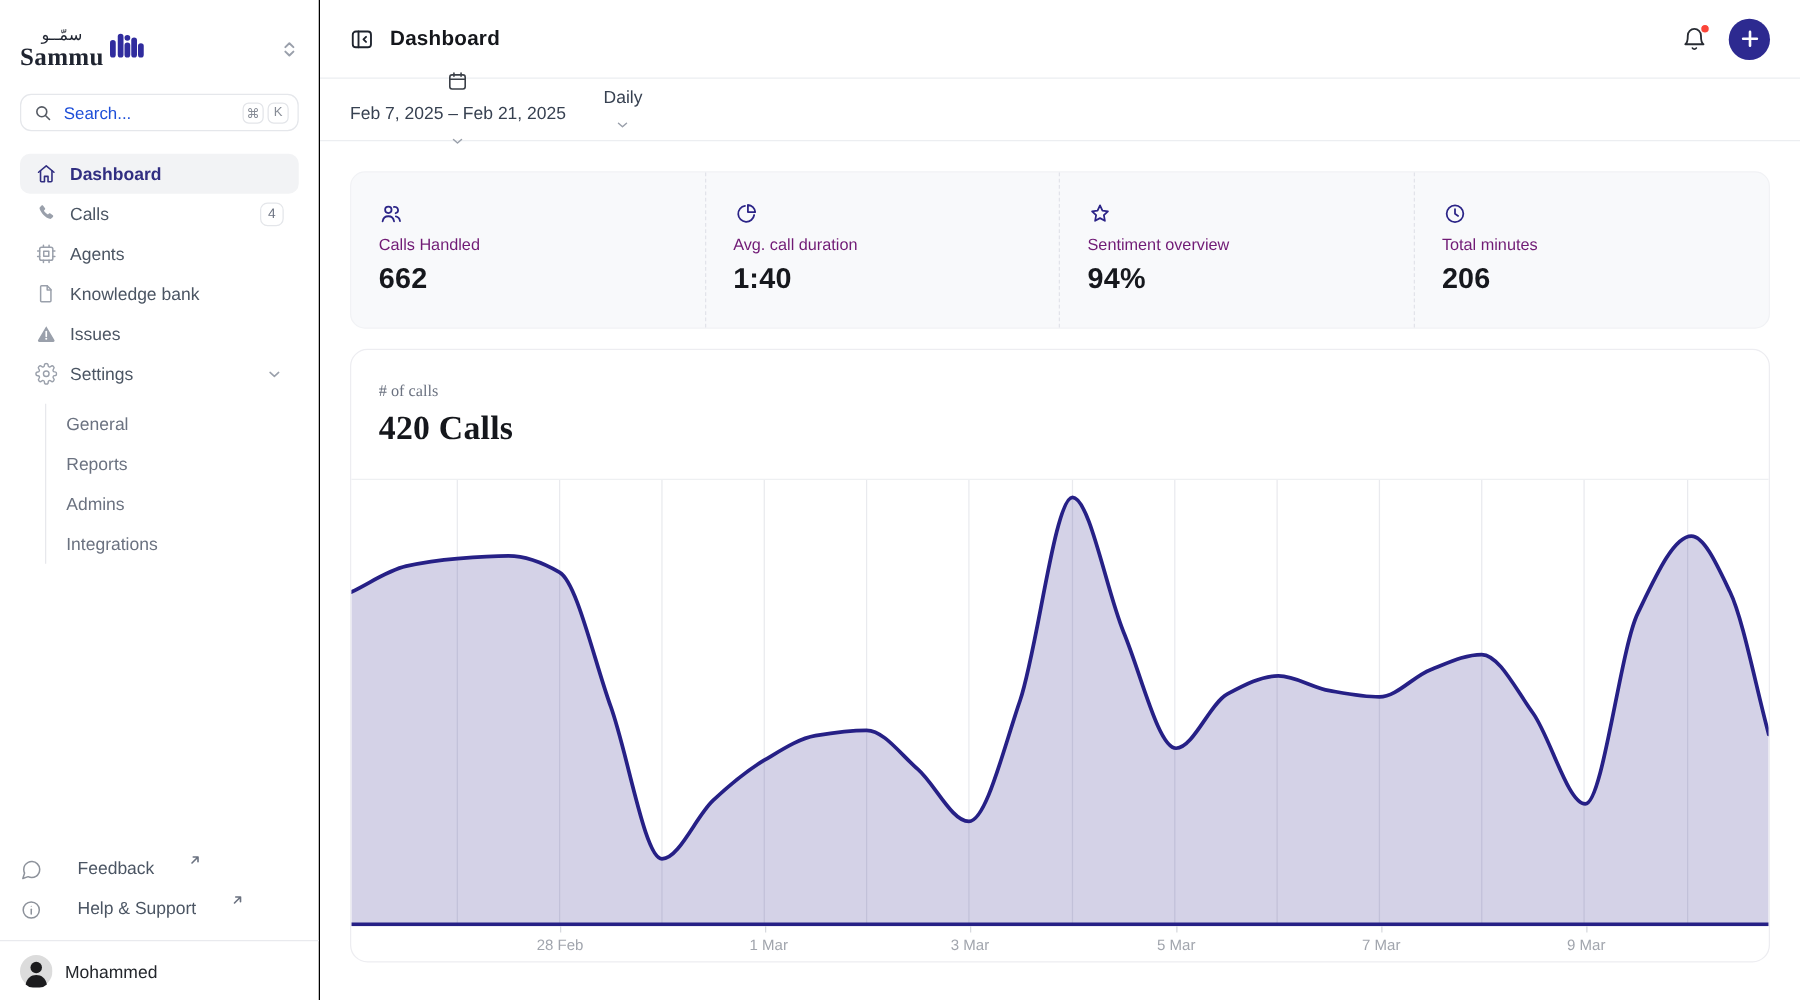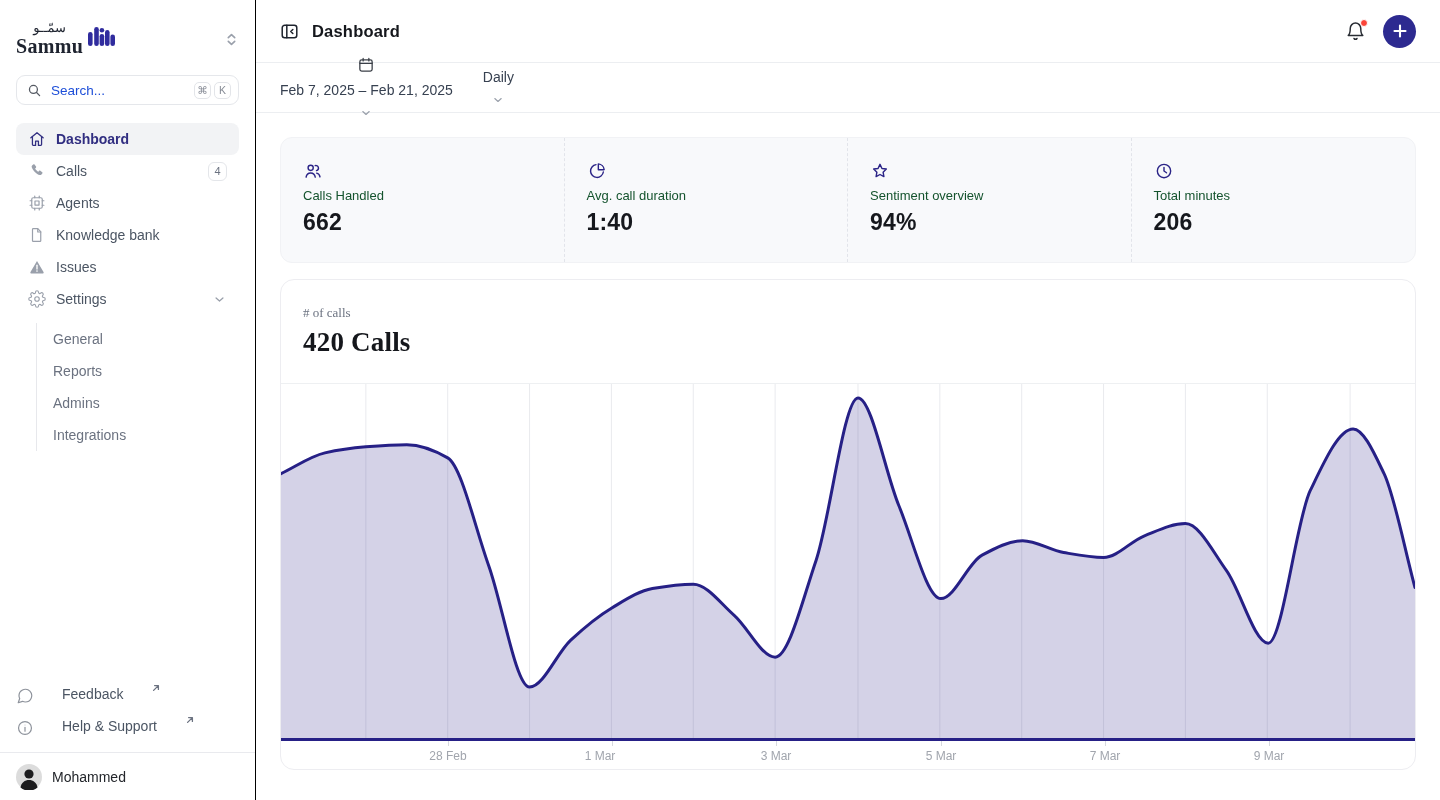--- a/index.html
+++ b/index.html
@@ -68,21 +68,21 @@
   .chip .cicon { color:#3a3f47; display:flex; }
   .chip-text { font-size:14px; font-weight:500; color:#374151; }
   .chip .chevs { color:#9aa0ab; display:flex; }
 
   .content { padding:24px; }
   .stats { height:126px; background:#f8f9fb; border:1px solid #f1f2f5; border-radius:12px;
     display:grid; grid-template-columns:repeat(4,1fr); }
   .stat { padding:23px 22px; border-right:1px dashed #e2e4ea; }
   .stat:last-child { border-right:none; }
   .stat-icon { display:flex; color:#2b2487; margin-bottom:7px; }
-  .stat-label { font-size:13px; color:#14532d; margin-bottom:6px; }
+  .stat-label { font-size:13px; color:#701a75; margin-bottom:6px; }
   .stat-value { font-size:23px; font-weight:700; color:#16181d; letter-spacing:.2px; }
 
   .chart-card { margin-top:16px; border:1px solid #ededf1; border-radius:14px; background:#fff; overflow:hidden; }
   .chart-head { padding:25px 22px 0; height:103px;font-family:Liberation Serif, serif; }
   .chart-sub { font-size:13px; color:#6b7280; margin-bottom:6px; }
   .chart-title { font-size:27px; font-weight:700; color:#15171c; letter-spacing:.2px; }
   .plot { position:relative; height:358px; border-top:1px solid #eef0f2; }
   .plot svg { position:absolute; inset:0; width:100%; height:100%; display:block; }
   .x-axis { position:relative; height:28px; }
   .x-tick { position:absolute; top:0; width:1px; height:5px; background:#d7d9de; }
@@ -370,21 +370,21 @@
             <line x1="1071" y1="0" x2="1071" y2="358" stroke="#e9eaee" stroke-width="1"></line>
             <path d="M 0 89.9 C 14.7 82.9, 29.3 72.4, 44 69.1 C 57.7 66.0, 71.3 64.1, 85 63.0 C 98.7 61.9, 112.3 60.9, 126 60.9 C 139.7 60.9, 153.3 66.2, 167 74.1 C 180.7 82.0, 194.3 143.7, 208 181.9 C 221.7 220.0, 235.3 303.9, 249 303.9 C 262.7 303.9, 276.3 269.8, 290 257.0 C 303.7 244.3, 317.3 233.0, 331 224.8 C 344.7 216.7, 358.3 207.5, 372 205.1 C 385.7 202.8, 399.3 200.8, 413 200.8 C 426.7 200.8, 440.3 220.1, 454 232.0 C 467.7 243.9, 481.3 273.9, 495 273.9 C 508.7 273.9, 522.3 217.0, 536 176.9 C 550.0 135.7, 564.0 14.0, 578 14.0 C 591.7 14.0, 605.3 89.2, 619 122.1 C 633.0 155.8, 647.0 215.2, 661 215.2 C 674.7 215.2, 688.3 179.1, 702 171.8 C 715.7 164.5, 729.3 157.2, 743 157.2 C 756.7 157.2, 770.3 166.6, 784 169.0 C 797.3 171.3, 810.7 174.0, 824 174.0 C 837.7 174.0, 851.3 157.4, 865 152.2 C 878.7 146.9, 892.3 140.0, 906 140.0 C 919.7 140.0, 933.3 168.0, 947 186.9 C 961.0 206.2, 975.0 259.9, 989 259.9 C 1003.0 259.9, 1017.0 136.0, 1031 107.0 C 1045.3 77.4, 1059.7 45.1, 1074 45.1 C 1084.3 45.1, 1094.7 68.4, 1105 89.9 C 1115.3 111.3, 1125.7 166.0, 1136 204.1 L 1136 358 L 0 358 Z" fill="rgba(38,32,134,0.20)" stroke="none"></path>
             <path d="M 0 89.9 C 14.7 82.9, 29.3 72.4, 44 69.1 C 57.7 66.0, 71.3 64.1, 85 63.0 C 98.7 61.9, 112.3 60.9, 126 60.9 C 139.7 60.9, 153.3 66.2, 167 74.1 C 180.7 82.0, 194.3 143.7, 208 181.9 C 221.7 220.0, 235.3 303.9, 249 303.9 C 262.7 303.9, 276.3 269.8, 290 257.0 C 303.7 244.3, 317.3 233.0, 331 224.8 C 344.7 216.7, 358.3 207.5, 372 205.1 C 385.7 202.8, 399.3 200.8, 413 200.8 C 426.7 200.8, 440.3 220.1, 454 232.0 C 467.7 243.9, 481.3 273.9, 495 273.9 C 508.7 273.9, 522.3 217.0, 536 176.9 C 550.0 135.7, 564.0 14.0, 578 14.0 C 591.7 14.0, 605.3 89.2, 619 122.1 C 633.0 155.8, 647.0 215.2, 661 215.2 C 674.7 215.2, 688.3 179.1, 702 171.8 C 715.7 164.5, 729.3 157.2, 743 157.2 C 756.7 157.2, 770.3 166.6, 784 169.0 C 797.3 171.3, 810.7 174.0, 824 174.0 C 837.7 174.0, 851.3 157.4, 865 152.2 C 878.7 146.9, 892.3 140.0, 906 140.0 C 919.7 140.0, 933.3 168.0, 947 186.9 C 961.0 206.2, 975.0 259.9, 989 259.9 C 1003.0 259.9, 1017.0 136.0, 1031 107.0 C 1045.3 77.4, 1059.7 45.1, 1074 45.1 C 1084.3 45.1, 1094.7 68.4, 1105 89.9 C 1115.3 111.3, 1125.7 166.0, 1136 204.1" fill="none" stroke="#262086" stroke-width="3" stroke-linejoin="round" stroke-linecap="round"></path>
             <line x1="0" y1="356.5" x2="1136" y2="356.5" stroke="#262086" stroke-width="3"></line>
           </svg>
       </div>
       <div class="x-axis">
           <span class="x-tick" style="left:167px"></span>
      <span class="x-label" style="left:167px">28 Feb</span>
           <span class="x-tick" style="left:331px"></span>
-     <span class="x-label" style="left:319px">1 Mar</span>
+     <span class="x-label" style="left:334px">1 Mar</span>
           <span class="x-tick" style="left:495px"></span>
      <span class="x-label" style="left:495px">3 Mar</span>
           <span class="x-tick" style="left:660px"></span>
      <span class="x-label" style="left:660px">5 Mar</span>
           <span class="x-tick" style="left:824px"></span>
      <span class="x-label" style="left:824px">7 Mar</span>
           <span class="x-tick" style="left:988px"></span>
      <span class="x-label" style="left:988px">9 Mar</span>
         </div>
     </div>

